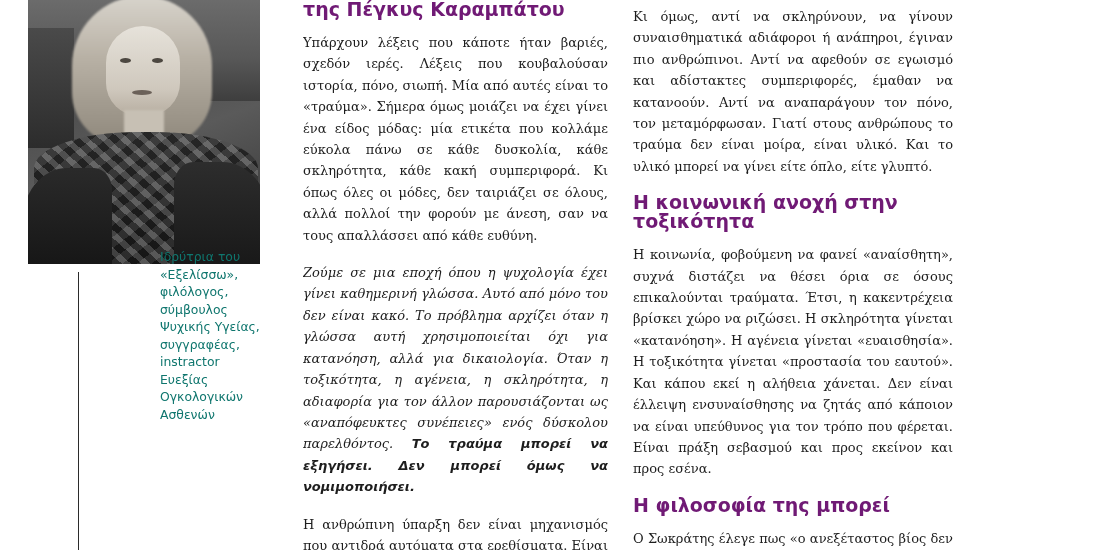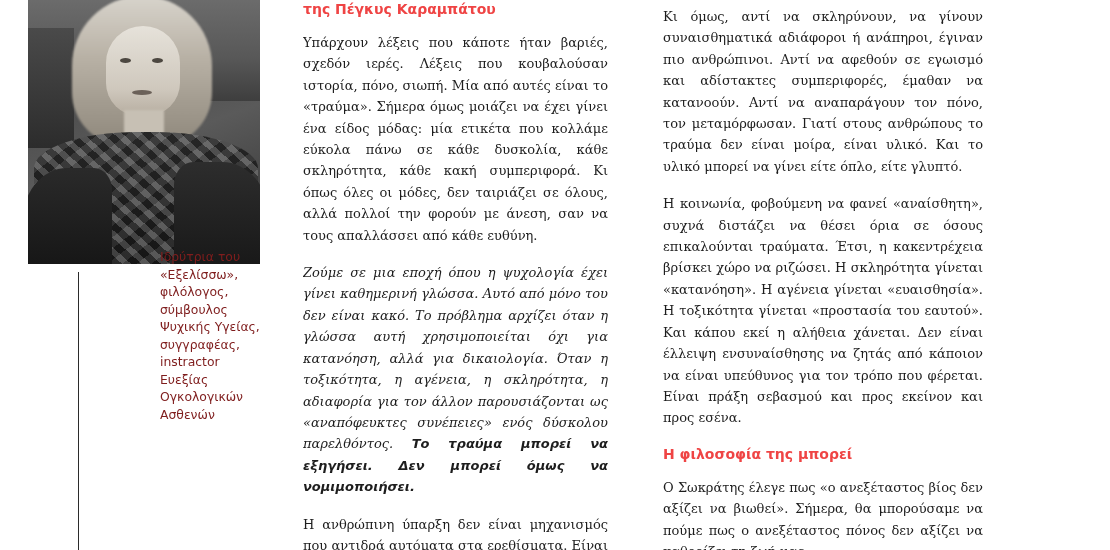--- a/index.html
+++ b/index.html
@@ -131,39 +131,39 @@
     background: #2b2b2b;
   }
 
   .bio {
     position: absolute;
     left: 160px;
     top: 248px;
     width: 108px;
     font-size: 12.4px;
     line-height: 17.5px;
-    color: #7f1d1d;
+    color: #0f766e;
     font-family: "DejaVu Sans", sans-serif;
   }
 
   
   .col {
     position: absolute;
     top: 0;
     box-sizing: border-box;
   }
   .col-mid { left: 303px; width: 305px; height: 550px; }
-  .col-right { left: 663px; width: 320px; height: 550px; }
+  .col-right { left: 633px; width: 320px; height: 550px; }
 
   h2.sec {
-    font-size: 14px;
+    font-size: 19px;
     line-height: 19px;
     font-weight: bold;
     margin: 0 0 13px 0;
-    color: #ef4444;
+    color: #701a75;
     font-family: "DejaVu Sans", sans-serif;
   }
   .head-top { margin-top: 6px; }
   p.para {
     margin: 0 0 16px 0;
     font-size: 13px;
     line-height: 21.4px;
     text-align: justify;
     color: #1d1d1d;
     font-family: "DejaVu Serif", serif;
@@ -206,20 +206,21 @@
       <span>Ζούμε σε μια εποχή όπου η ψυχολογία έχει γίνει καθημερινή γλώσσα. Αυτό από μόνο του δεν είναι κακό. Το πρόβλημα αρχίζει όταν η γλώσσα αυτή χρησιμοποιείται όχι για κατανόηση, αλλά για δικαιολογία. Όταν η τοξικότητα, η αγένεια, η σκληρότητα, η αδιαφορία για τον άλλον παρουσιάζονται ως «αναπόφευκτες συνέπειες» ενός δύσκολου παρελθόντος. </span><b>Το τραύμα μπορεί να εξηγήσει. Δεν μπορεί όμως να νομιμοποιήσει.</b>
     </p>
 
     <p class="para">Η ανθρώπινη ύπαρξη δεν είναι μηχανισμός που αντιδρά αυτόματα στα ερεθίσματα. Είναι πεδίο επιλογών. Και η επιλογή να γίνεις εγωιστής, σκληρός ή κακός δεν είναι ποτέ μονόδρομος.</p>
 
   </div>
 
   <div class="col col-right clip">
     <p class="para" style="margin-top:6px;">Κι όμως, αντί να σκληρύνουν, να γίνουν συναισθηματικά αδιάφοροι ή ανάπηροι, έγιναν πιο ανθρώπινοι. Αντί να αφεθούν σε εγωισμό και αδίστακτες συμπεριφορές, έμαθαν να κατανοούν. Αντί να αναπαράγουν τον πόνο, τον μεταμόρφωσαν. Γιατί στους ανθρώπους το τραύμα δεν είναι μοίρα, είναι υλικό. Και το υλικό μπορεί να γίνει είτε όπλο, είτε γλυπτό.</p>
 
+    <h2 class="sec">Η κοινωνική ανοχή στην τοξικότητα</h2>
 
     <p class="para">Η κοινωνία, φοβούμενη να φανεί «αναίσθητη», συχνά διστάζει να θέσει όρια σε όσους επικαλούνται τραύματα. Έτσι, η κακεντρέχεια βρίσκει χώρο να ριζώσει. Η σκληρότητα γίνεται «κατανόηση». Η αγένεια γίνεται «ευαισθησία». Η τοξικότητα γίνεται «προστασία του εαυτού». Και κάπου εκεί η αλήθεια χάνεται. Δεν είναι έλλειψη ενσυναίσθησης να ζητάς από κάποιον να είναι υπεύθυνος για τον τρόπο που φέρεται. Είναι πράξη σεβασμού και προς εκείνον και προς εσένα.</p>
 
     <h2 class="sec">Η φιλοσοφία της μπορεί</h2>
 
     <p class="para">
       <span>Ο Σωκράτης έλεγε πως «ο ανεξέταστος βίος δεν αξίζει να βιωθεί». Σήμερα, θα μπορούσαμε να πούμε πως ο ανεξέταστος πόνος δεν αξίζει να καθορίζει τη ζωή μας. </span>
     </p>
   </div>
 

